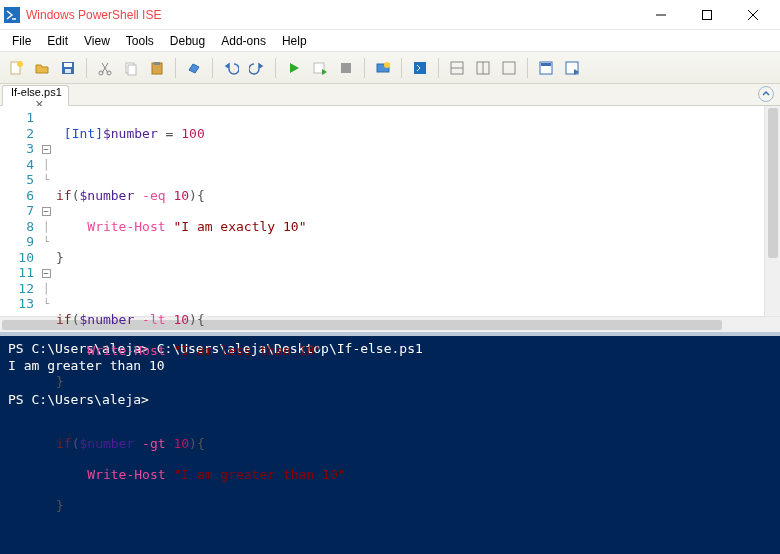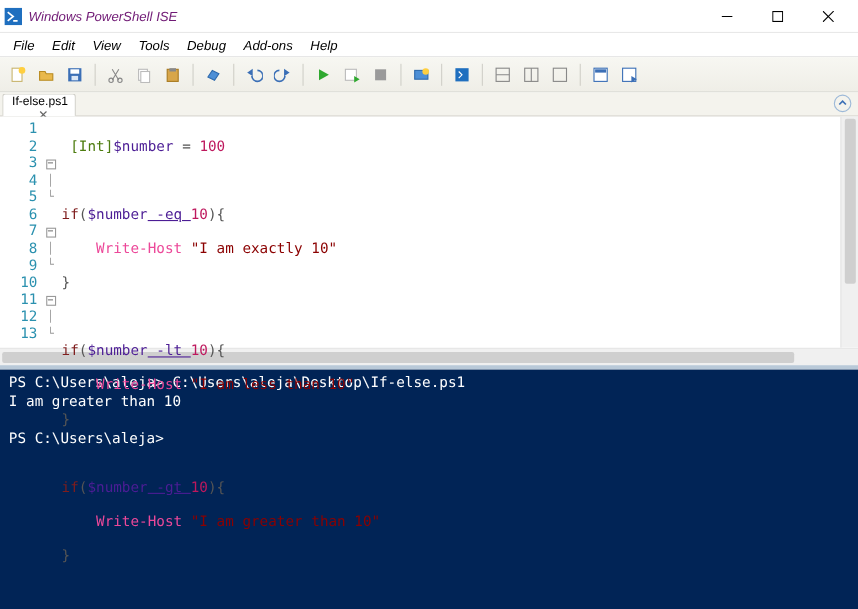--- a/index.html
+++ b/index.html
@@ -1,24 +1,24 @@
 <!DOCTYPE html>
 <html><head>
 <meta charset="utf-8">
 <style>
   * { margin:0; padding:0; box-sizing:border-box; }
   html,body { width:780px; height:554px; font-family:"Segoe UI",Arial,sans-serif; font-size:12px; background:#fff; overflow:hidden; }
   .titlebar { height:30px; background:#fff; display:flex; align-items:center; padding:0 4px; border-bottom:1px solid #e8e8e8; }
   .app-icon { width:16px; height:16px; margin-right:6px; display:flex; align-items:center; justify-content:center;}
   .app-icon svg { width:16px; height:16px;}
-  .title-text { font-size:12px; color:#701a75;font-style:italic; }
+  .title-text { font-size:12px; color:#ef4444; }
   .win-controls { margin-left:auto; display:flex; }
   .win-btn { width:46px; height:30px; display:flex; align-items:center; justify-content:center; color:#000; }
   .win-btn svg { width:10px; height:10px; stroke:#000; fill:none; stroke-width:1;}
-  .menubar { height:22px; background:#fff; display:flex; align-items:center; padding:0 4px; font-size:12px; color:#000; border-bottom:1px solid #e5e5e5;font-style:italic;}
+  .menubar { height:22px; background:#fff; display:flex; align-items:center; padding:0 4px; font-size:12px; color:#000; border-bottom:1px solid #e5e5e5;}
   .menu-item { padding:2px 8px; }
   .toolbar { height:32px; background:linear-gradient(#f7f7f2,#efeee7); border-bottom:1px solid #d5d4cd; display:flex; align-items:center; padding:0 4px; gap:2px;}
   .tbtn { width:24px; height:24px; display:flex; align-items:center; justify-content:center; border-radius:2px;}
   .tsep { width:1px; height:20px; background:#d0cfc8; margin:0 4px;}
   .tabstrip { height:22px; background:#f4f3ed; display:flex; align-items:flex-end; padding-left:2px; border-bottom:1px solid #cfcec7; position:relative;}
   .tab { height:21px; background:#fff; border:1px solid #cfcec7; border-bottom:1px solid #fff; border-radius:3px 3px 0 0; display:flex; align-items:center; padding:0 6px 0 8px; font-size:11px; position:relative; top:1px;flex-direction:column;}
   .tab-close { margin-left:6px; font-size:11px; color:#666;}
   .collapse-chevron { position:absolute; right:6px; top:2px; width:16px; height:16px; border:1px solid #9db9d8; border-radius:50%; display:flex; align-items:center; justify-content:center;}
   .editor { height:210px; display:flex; background:#fff; position:relative; font-family:Consolas,monospace; font-size:13px; line-height:15.5px;}
   .gutter { width:40px; text-align:right; padding-right:6px; padding-top:4px; color:#2b91af; user-select:none;}
@@ -29,27 +29,27 @@
   .scroll-thumb-v { width:10px; margin:2px auto; background:#cfcfcf; border-radius:2px;}
   .scroll-h { height:16px; background:#f0f0f0; border-top:1px solid #e3e3e3; display:flex; align-items:center;}
   .scroll-thumb-h { height:10px; background:#cfcfcf; border-radius:2px; margin:0 2px;}
   .splitter { height:4px; background:#b9c9d8; }
   .console { height:224px; background:#012456; color:#fff; font-family:Consolas,monospace; font-size:13px; line-height:17px; padding:4px 8px; white-space:pre-wrap;}
   .statusbar { height:24px; background:#f2f1ea; border-top:1px solid #d5d4cd; display:flex; align-items:center; font-size:12px; padding:0 8px;}
   .status-spacer { flex:1;}
   .zoom-slider { width:120px; height:4px; background:#d0cfca; margin:0 8px; position:relative; border-radius:2px;}
   .zoom-thumb { position:absolute; top:-5px; width:8px; height:14px; background:#fff; border:1px solid #999; border-radius:2px;}
   
-  .tk-type { color:#4d7c0f;}
+  .tk-type { color:#1d4ed8;}
   .tk-var { color:#4c1d95;}
   .tk-punc { color:#555;}
   .tk-num { color:#be185d;}
   .tk-kw { color:#7f1d1d;}
   .tk-cmd { color:#ec4899;}
-  .tk-op { color:#4c1d95;text-decoration:underline;}
+  .tk-op { color:#ec4899;}
   .tk-str { color:#8b0000;}
   .gline { display:block; height:15.5px;}
   .fline { display:block; height:15.5px;}
   .cline { display:block; height:15.5px;}
 </style>
 </head>
 <body>
 
 <div class="titlebar">
   <span class="app-icon">

